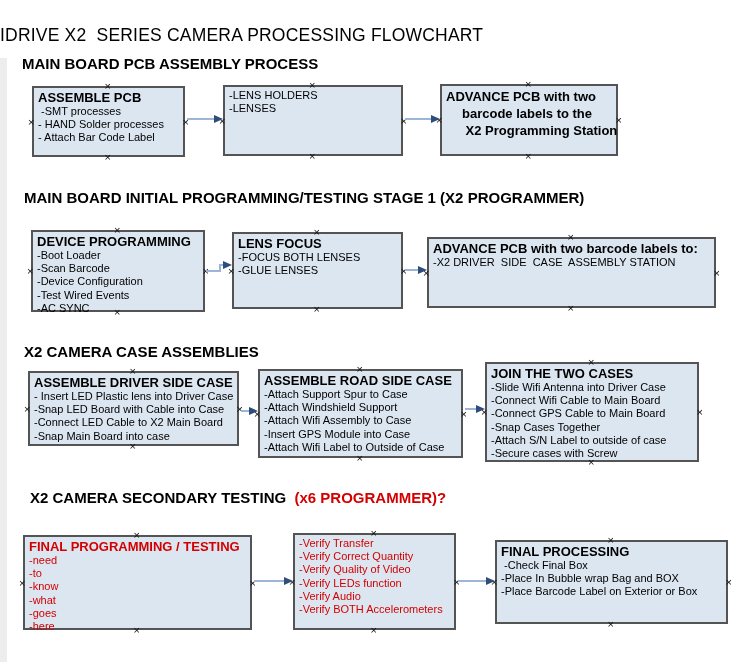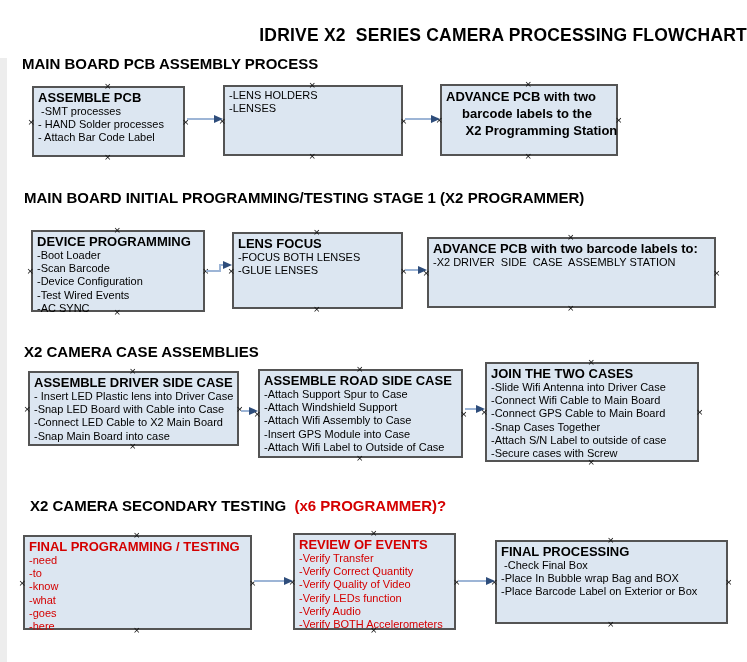--- a/index.html
+++ b/index.html
@@ -2,28 +2,28 @@
 <html><head>
 <meta charset="utf-8">
 <style>
   html,body{margin:0;padding:0;background:#fff;}
   .canvas{
     position:relative;width:747px;height:662px;background:#ffffff;
     font-family:"Liberation Sans",sans-serif;color:#000;overflow:hidden;
   }
   .edge-strip{position:absolute;left:0;top:58px;width:7px;height:604px;background:#ededed;}
   .page-title{
-    position:absolute;left:0;right:0;top:25px;text-align:right;
-    font-size:17.5px;font-weight:bold;white-space:pre;letter-spacing:.2px;
+    position:absolute;left:0;right:0;top:25px;text-align:left;
+    font-size:17.5px;font-weight:normal;white-space:pre;letter-spacing:.2px;
   }
   .sec-heading{position:absolute;font-size:15px;font-weight:bold;white-space:pre;}
   .h1{left:22px;top:55px;}
   .h2{left:24px;top:189px;}
   .h3{left:24px;top:343px;}
-  .h4{left:30px;top:489px;margin-top:8px;}
+  .h4{left:30px;top:489px;}
   .red-part{color:#d40000;}
 
   .fbox{
     position:absolute;box-sizing:border-box;background:#dce6f1;
     border:2px solid #545454;padding:2px 4px;overflow:visible;
   }
   .btitle{font-size:13px;font-weight:bold;line-height:15px;white-space:pre;}
   .fbox .ln{font-size:11px;line-height:13.2px;white-space:pre;}
   .red-box .btitle,.red-box .ln{color:#d40000;}
   .bold-body .ln{font-size:13px;font-weight:bold;line-height:17px;padding-left:16px;}
@@ -230,21 +230,20 @@
         <div class="ln">-what</div>
         <div class="ln">-goes</div>
         <div class="ln">-here</div>
       </div>
   <span class="mark mark-top">×</span>
       <span class="mark mark-bottom">×</span>
       <span class="mark mark-left">×</span>
       <span class="mark mark-right">×</span>
     </div>
   <div class="fbox s4b2 red-box">
-    <div class="btitle">REVIEW OF EVENTS</div>
     <div>
         <div class="ln">-Verify Transfer</div>
         <div class="ln">-Verify Correct Quantity</div>
         <div class="ln">-Verify Quality of Video</div>
         <div class="ln">-Verify LEDs function</div>
         <div class="ln">-Verify Audio</div>
         <div class="ln">-Verify BOTH Accelerometers</div>
       </div>
   <span class="mark mark-top">×</span>
       <span class="mark mark-bottom">×</span>

